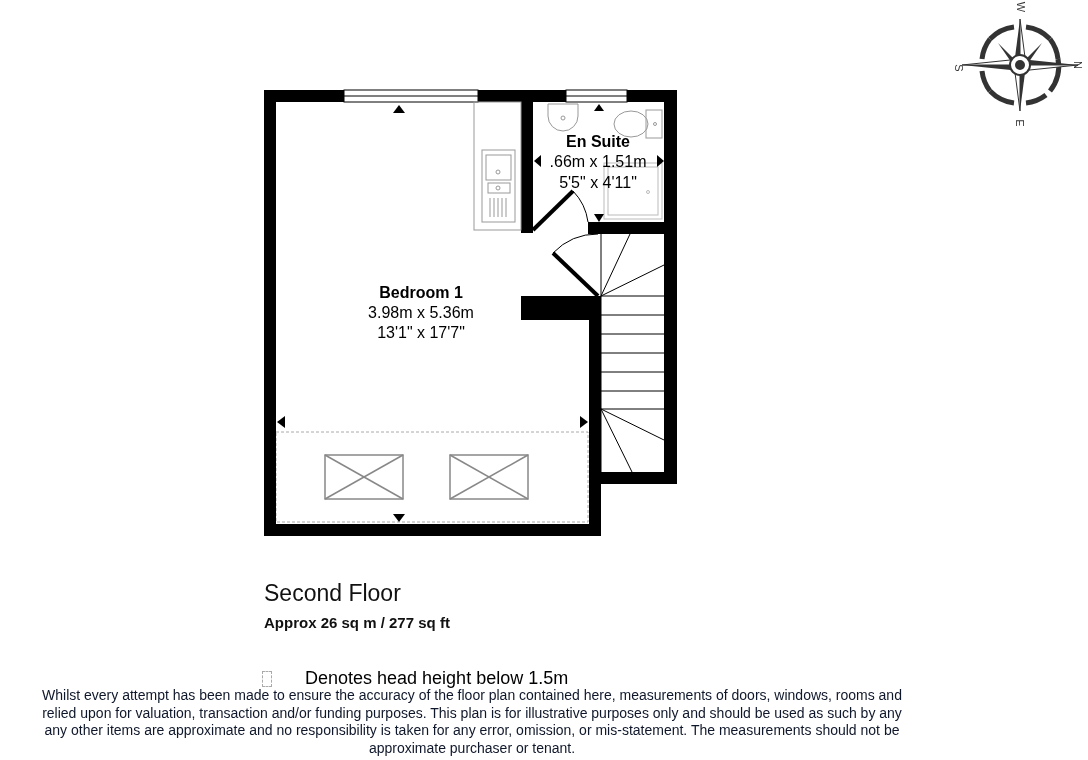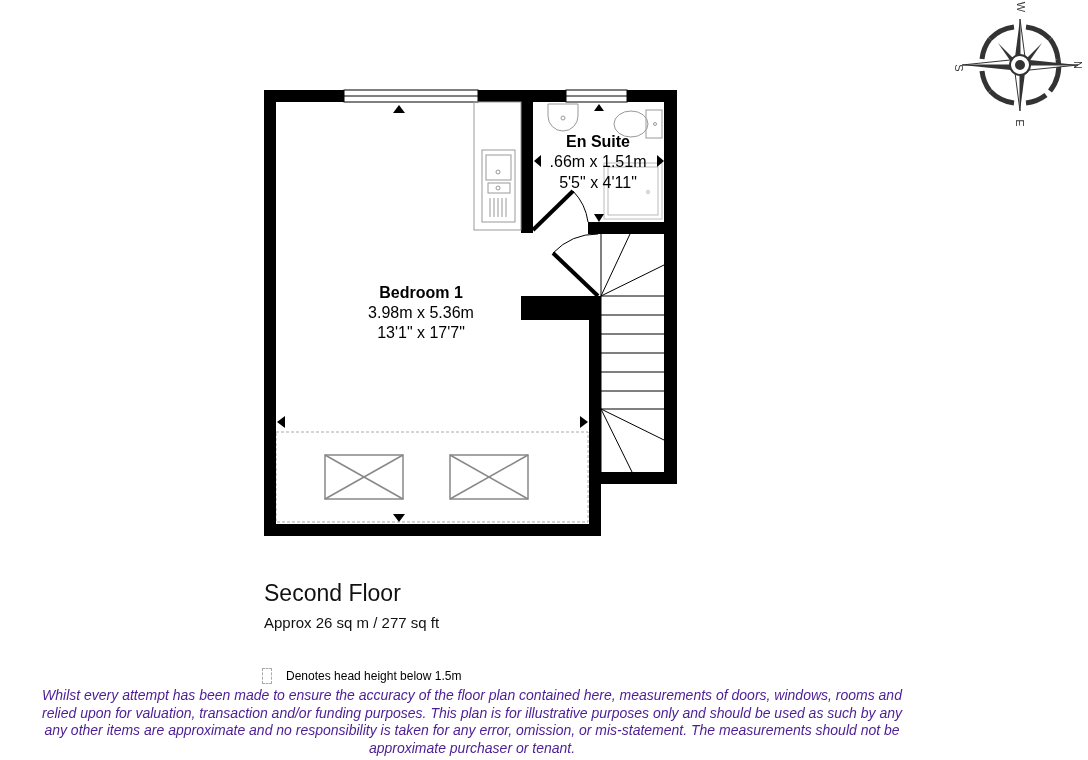--- a/index.html
+++ b/index.html
@@ -1,23 +1,23 @@
 <!DOCTYPE html>
 <html><head>
 <meta charset="utf-8">
 <style>
   html, body { margin:0; padding:0; background:#ffffff; }
   body { width:1088px; height:760px; position:relative; overflow:hidden; font-family:"Liberation Sans", sans-serif; color:#000; }
   #plan { position:absolute; left:0; top:0; }
   .lbl { font-family:"Liberation Sans", sans-serif; }
   .floor-title { position:absolute; left:264px; top:580px; font-size:23px; color:#111; }
-  .floor-area { position:absolute; left:264px; top:614px; font-size:15px; font-weight:normal; color:#111; }
-  .legend { position:absolute; left:262px; top:668px; font-size:12px; display:flex; align-items:center; }
+  .floor-area { position:absolute; left:264px; top:614px; font-size:15px; font-weight:bold; color:#111; }
+  .legend { position:absolute; left:262px; top:668px; font-size:18px; display:flex; align-items:center;gap:19px; }
   .legend-swatch { width:10px; height:16px; border:1px dashed #aaa; margin-right:14px; box-sizing:border-box; }
-  .disclaimer { position:absolute; left:0; top:687px; width:944px; text-align:center; font-size:14px; line-height:17.5px; color:#4c1d95;font-style:italic; }
+  .disclaimer { position:absolute; left:0; top:687px; width:944px; text-align:center; font-size:14px; line-height:17.5px; color:#0f172a; }
 </style>
 </head>
 <body>
 
 <svg id="plan" width="1088" height="760" viewBox="0 0 1088 760">
 
   <g transform="translate(1020,65)">
     <path d="M -30 -26 A 40 40 0 0 1 -6 -38" fill="none" stroke="#333" stroke-width="5"></path>
     <path d="M 6 -38 A 40 40 0 0 1 30 -26" fill="none" stroke="#333" stroke-width="5"></path>
     <path d="M 38 -6 A 40 40 0 0 1 30 26" fill="none" stroke="#333" stroke-width="5" transform="rotate(0)"></path>

